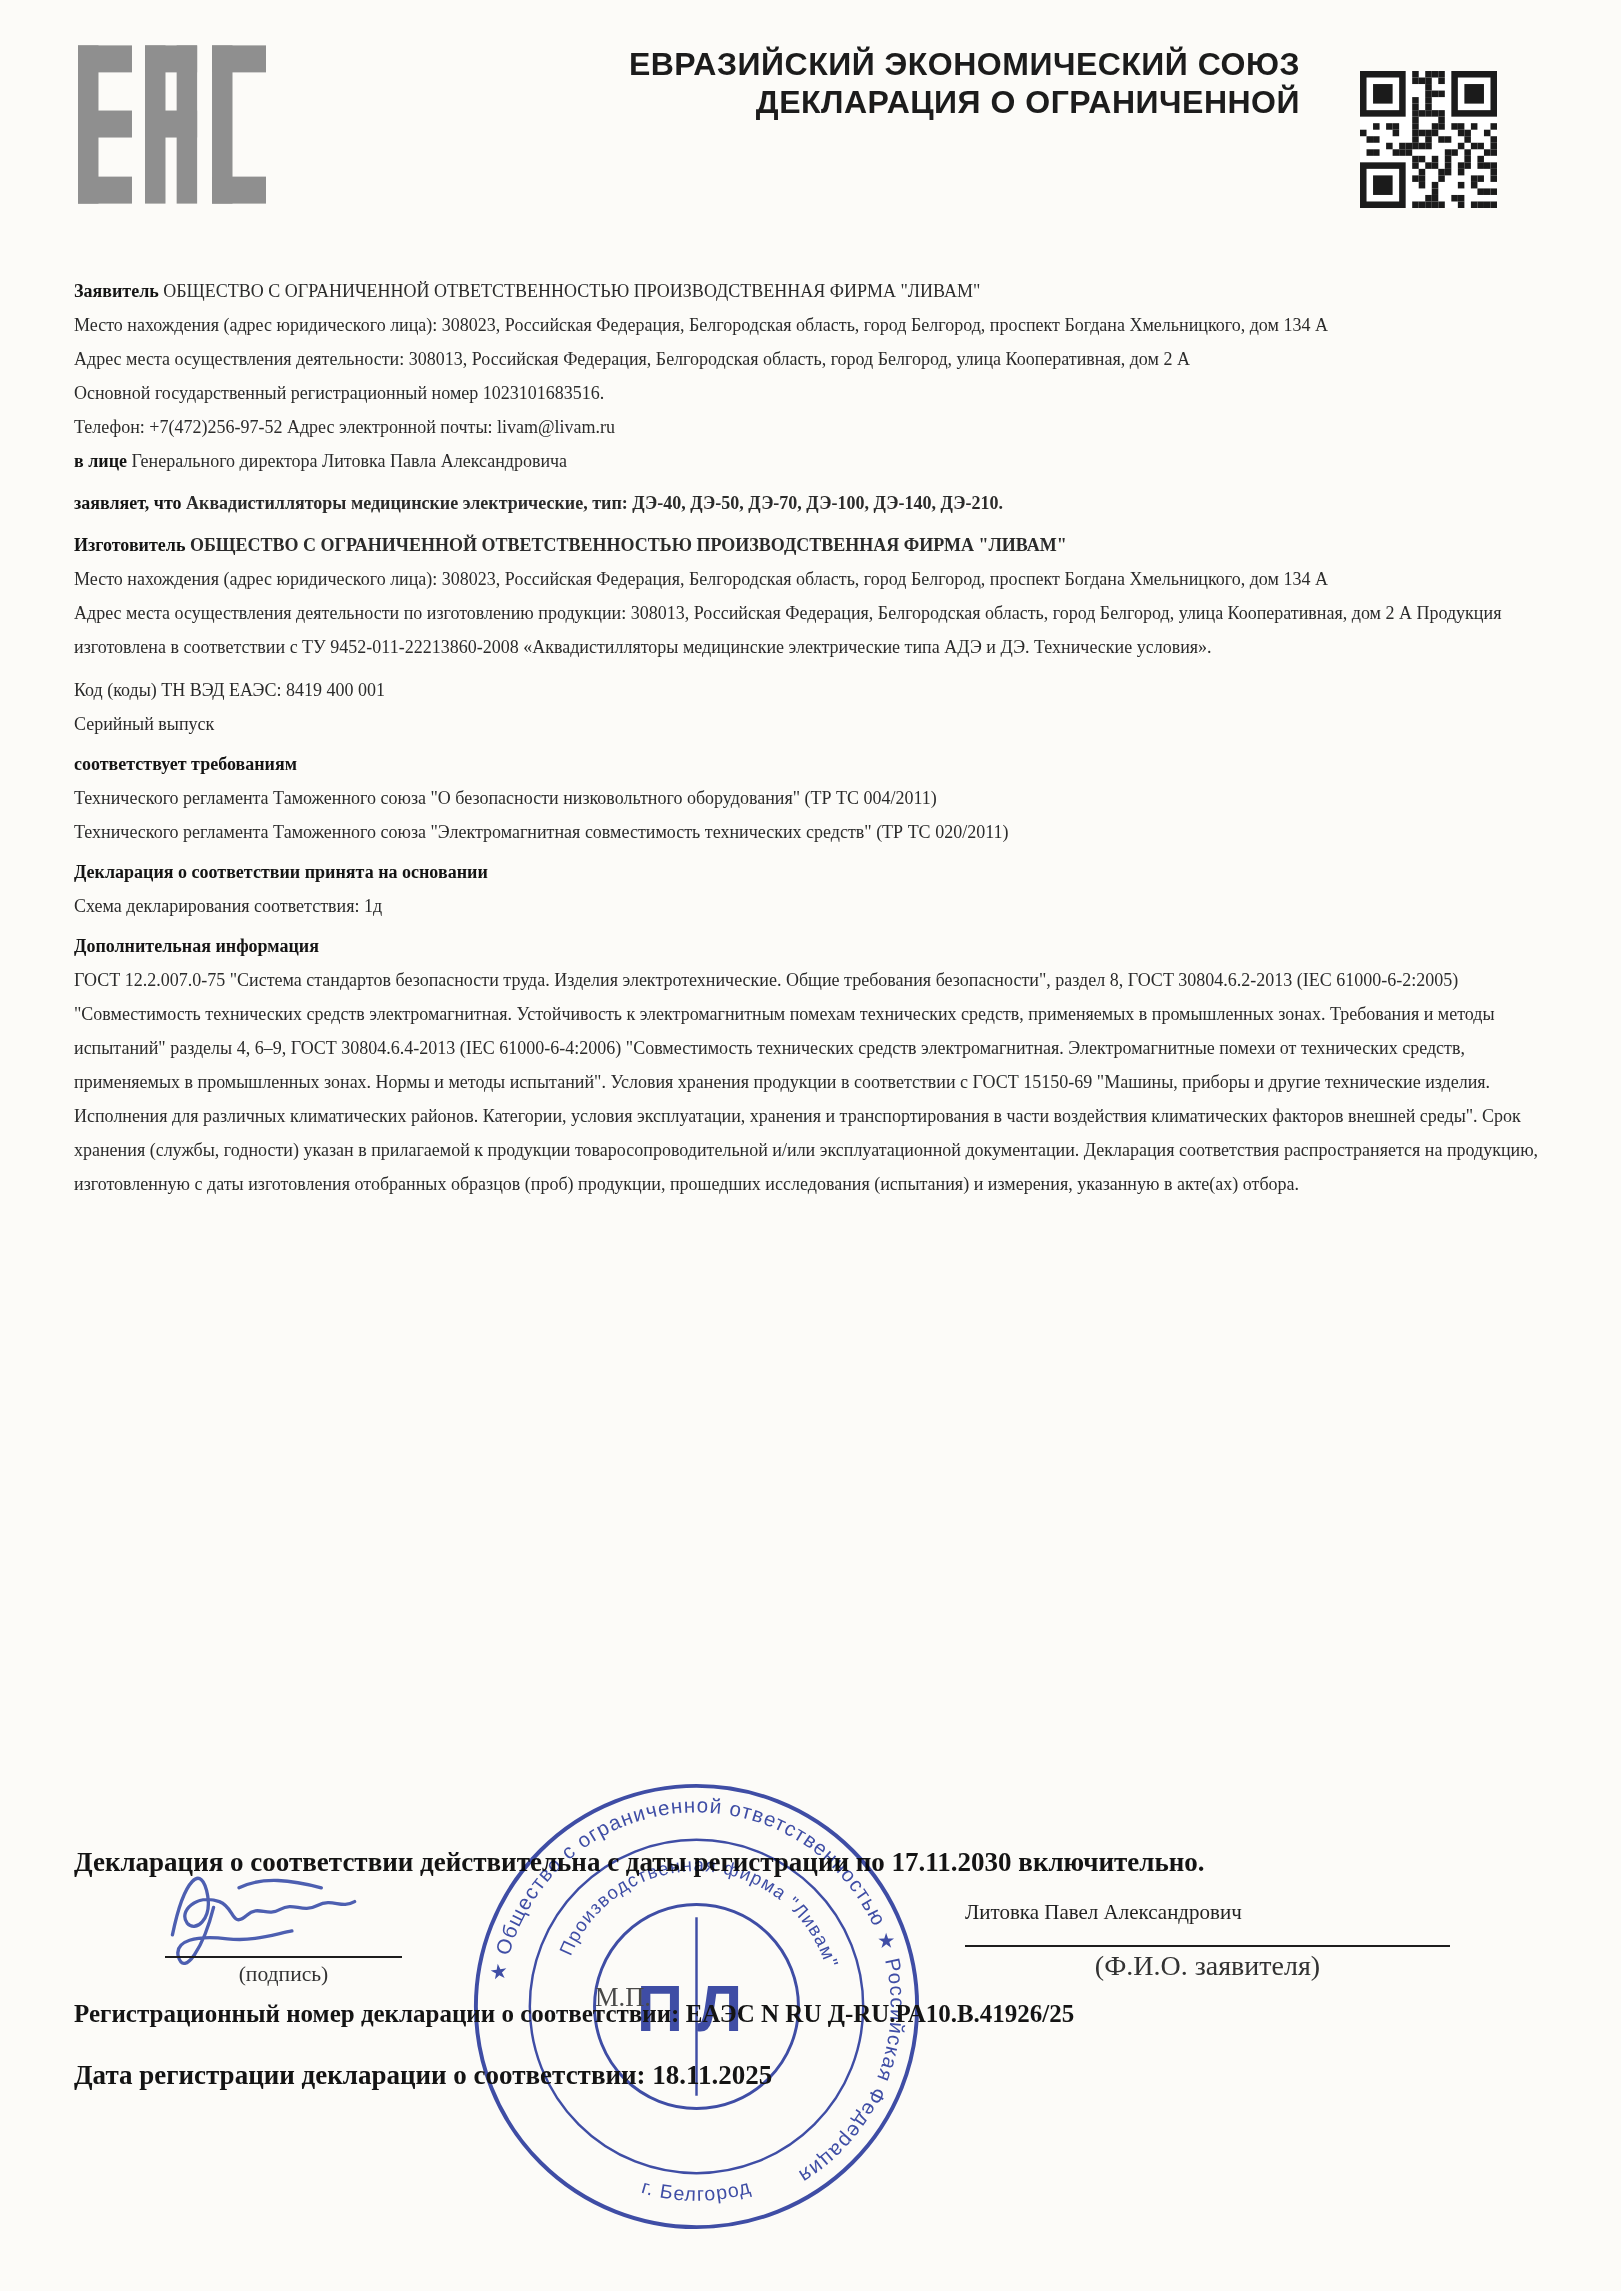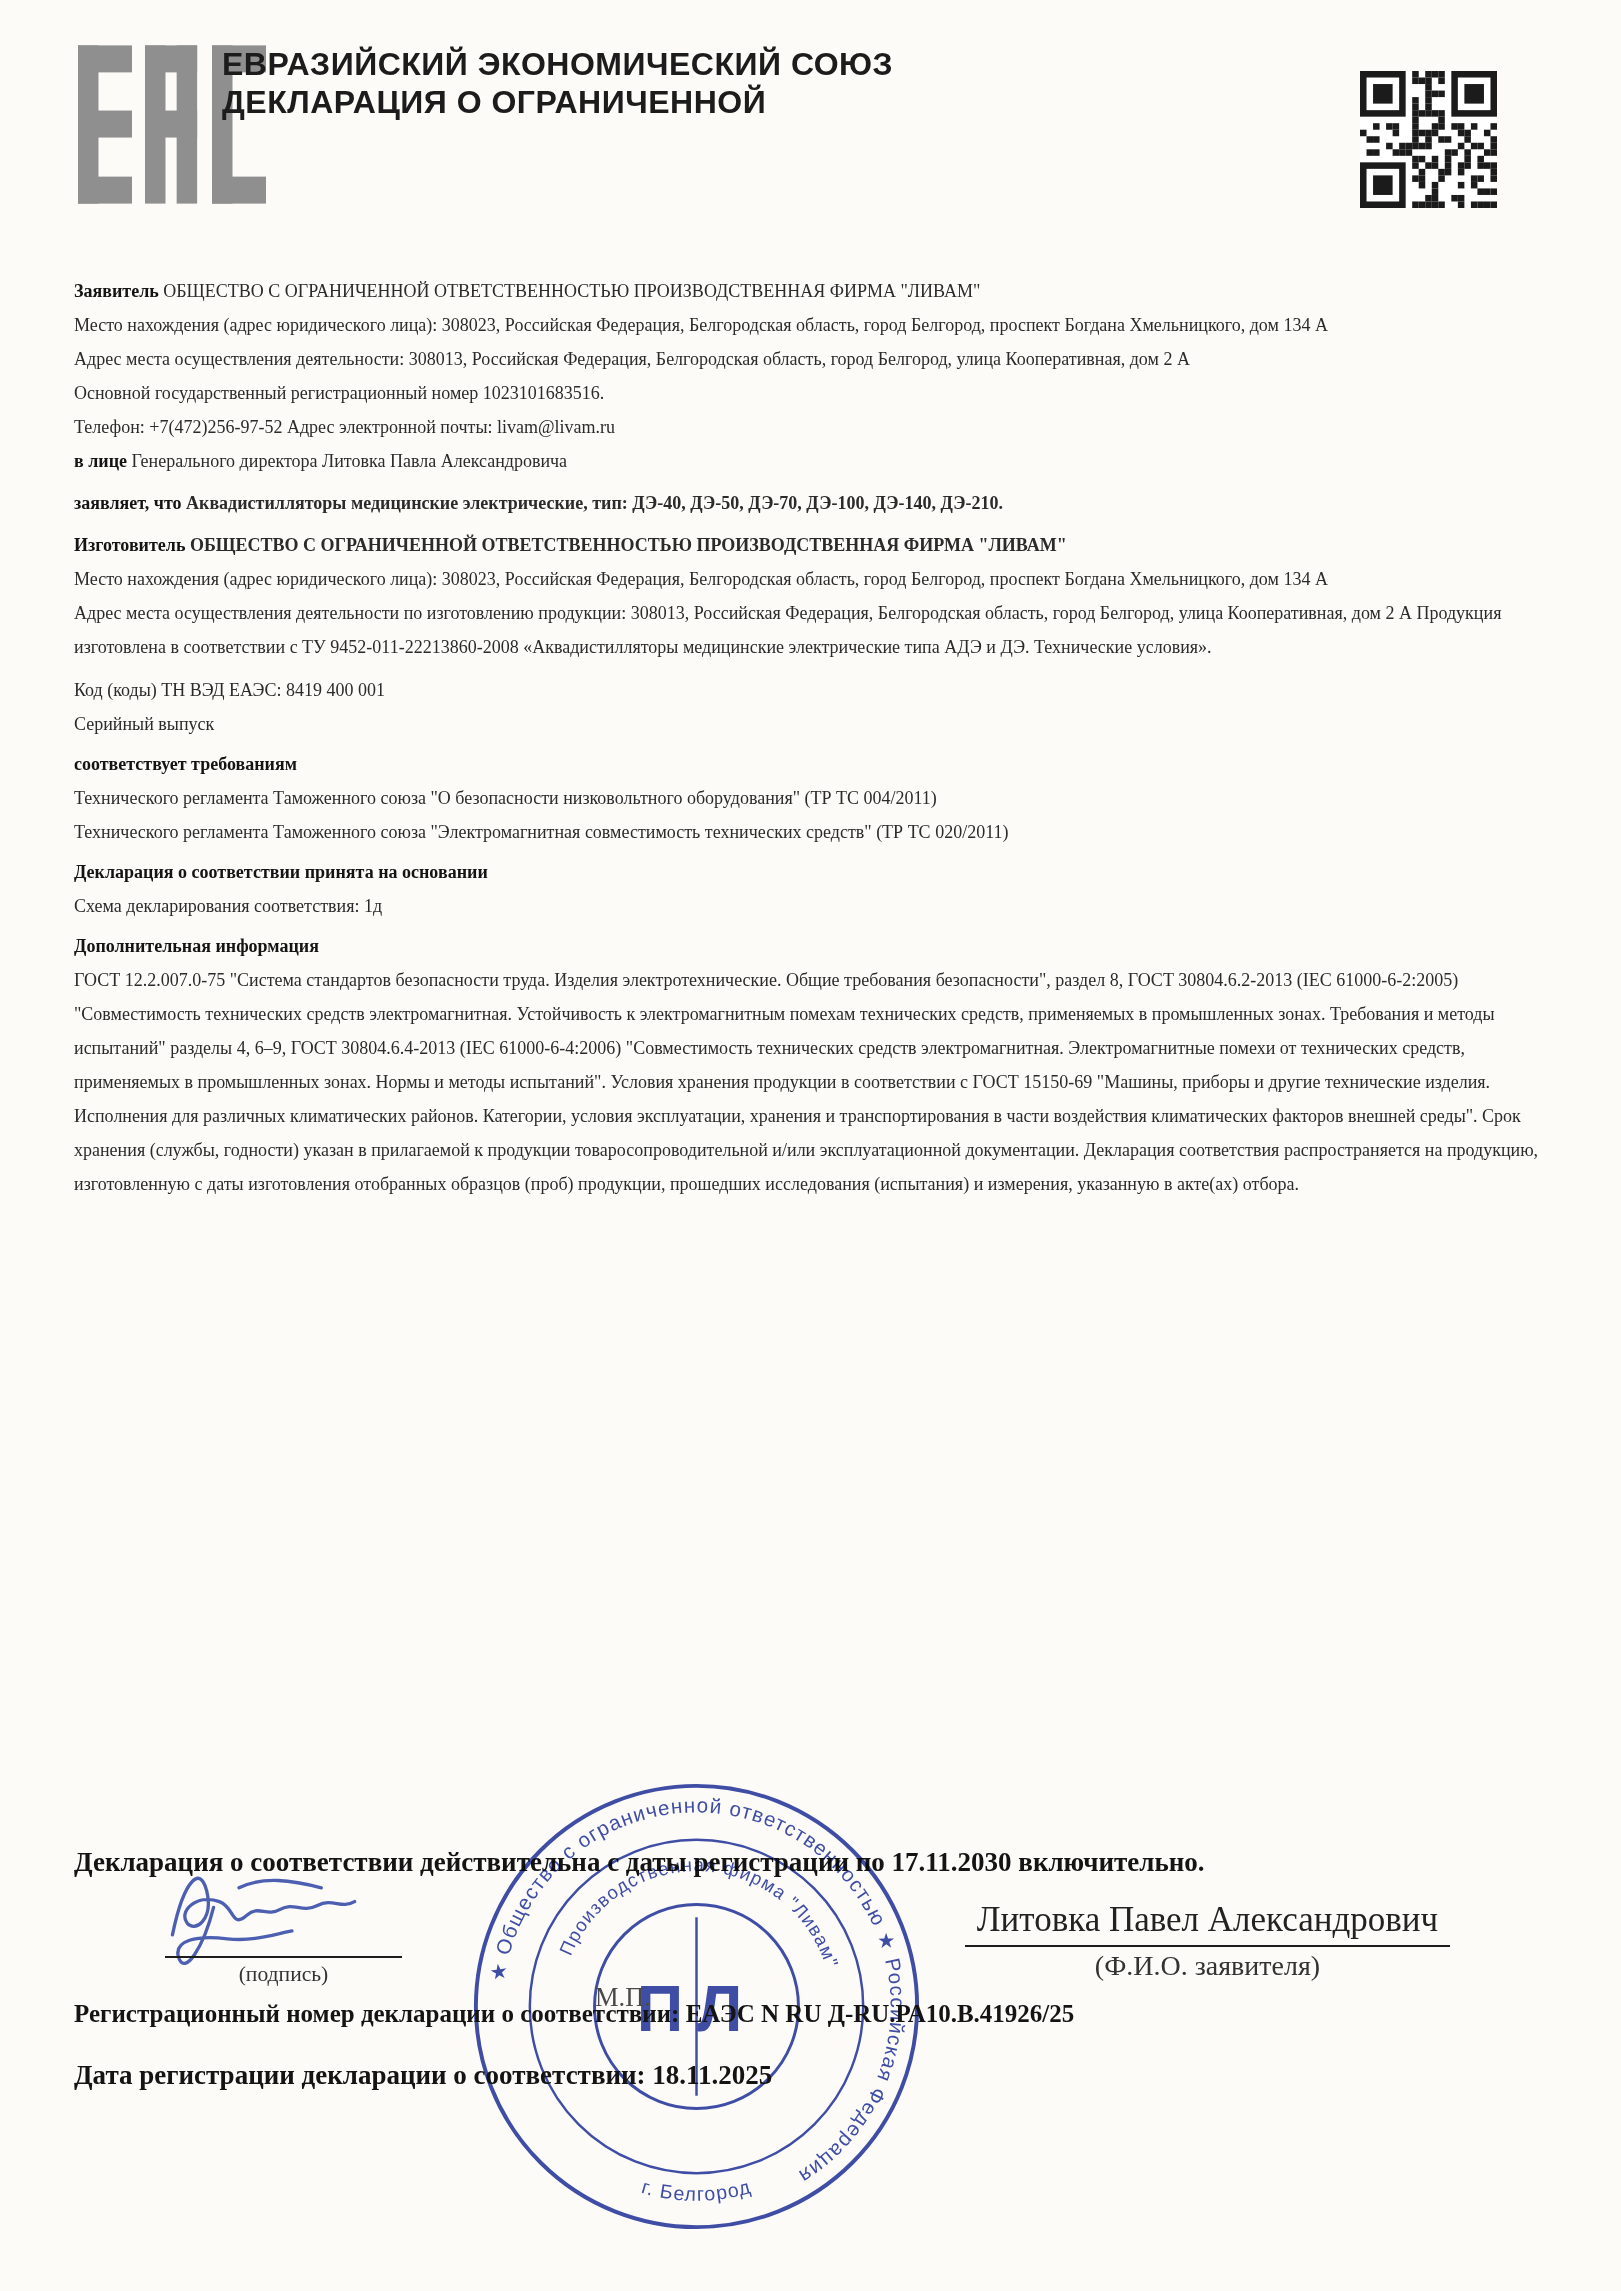--- a/index.html
+++ b/index.html
@@ -4,42 +4,42 @@
 <style>
   html,body{margin:0;padding:0;background:#e8e6e2;}
   .page{
     position:relative;width:1621px;height:2292px;margin:0 auto;
     background:#fcfbf8;overflow:hidden;
     font-family:"Liberation Serif",serif;color:#2b2b2b;
   }
   
   .eac-logo{position:absolute;left:78px;top:41px;width:188px;height:167px;}
   .doc-title{
-    position:absolute;left:222px;top:45px;width:1078px;text-align:left;
+    position:absolute;left:222px;top:45px;width:1078px;text-align:right;
     font-family:"Liberation Sans",sans-serif;font-weight:bold;
     font-size:32px;line-height:38px;color:#1c1c1c;letter-spacing:0.5px;
   }
   .qr{position:absolute;left:1360px;top:71px;width:137px;height:137px;}
   
   .main{
     position:absolute;left:74px;top:274px;width:1476px;
     font-size:18px;line-height:34px;
   }
   .para{margin:0;}
   .para b{color:#141414;}
   .g6{margin-top:5.9px;} .g8{margin-top:7.8px;font-weight:bold;} .g10{margin-top:9.8px;}
   .validity{
     position:absolute;left:74px;top:1847px;width:1470px;
     font-size:27px;font-weight:bold;color:#141414;
   }
   
   .sig-svg{position:absolute;left:145px;top:1819px;mix-blend-mode:multiply;}
   .sig-line{position:absolute;left:165px;top:1956px;width:237px;border-top:2px solid #1d1d1d;}
   .sig-label{position:absolute;left:165px;top:1962px;width:237px;text-align:center;font-size:21.6px;color:#333;}
-  .fio-name{position:absolute;left:965px;top:1900px;width:485px;text-align:center;font-size:35px;color:#222;}
+  .fio-name{position:absolute;left:965px;top:1900px;width:485px;text-align:left;font-size:21px;color:#222;}
   .fio-line{position:absolute;left:965px;top:1945px;width:485px;border-top:2px solid #1d1d1d;}
   .fio-label{position:absolute;left:965px;top:1950px;width:485px;text-align:center;font-size:28px;color:#333;}
   
   .stamp{position:absolute;left:470px;top:1780px;width:453px;height:453px;mix-blend-mode:multiply;opacity:.92;}
   .stamp .mp{
     position:absolute;left:125px;top:202px;font-size:26.5px;color:#3a3a3a;
     font-family:Liberation Serif, serif;
   }
   .ring-t{font-family:"Liberation Sans",sans-serif;letter-spacing:1.2px;}
   

